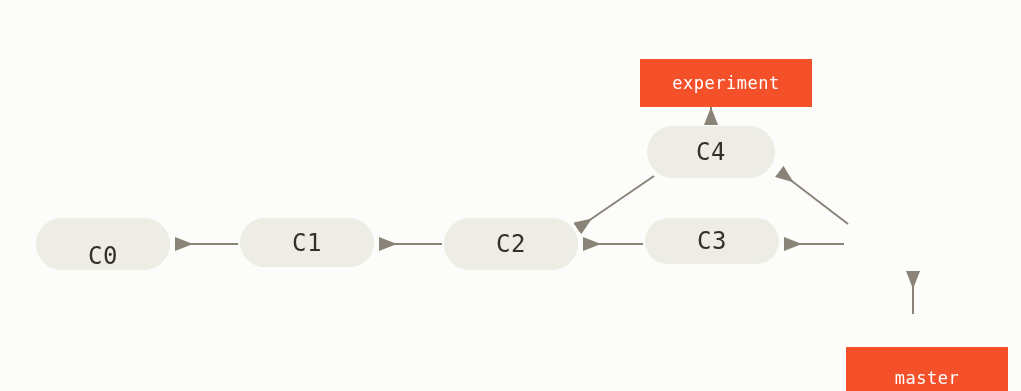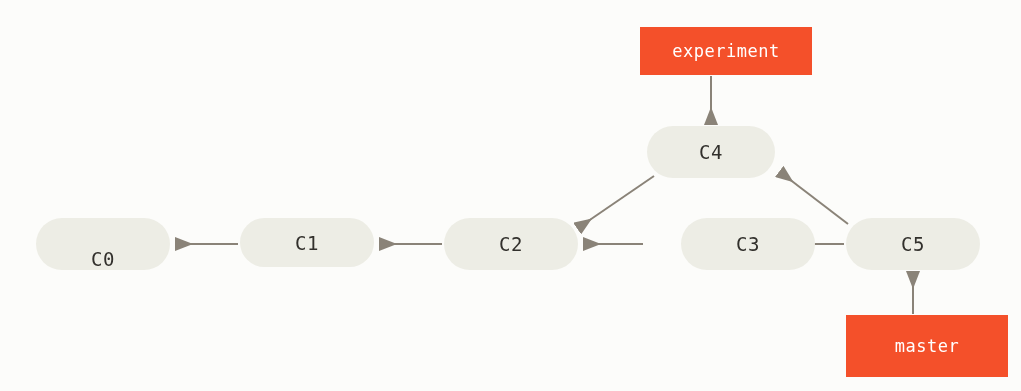--- a/index.html
+++ b/index.html
@@ -27,37 +27,38 @@
   }
   .commit-node {
     position: absolute;
     box-sizing: border-box;
     background: #ededE5;
     border-radius: 26px;
     display: flex;
     align-items: center;
     justify-content: center;
     font-family: "DejaVu Sans Mono", "Liberation Mono", monospace;
-    font-size: 19px;
+    font-size: 24px;
     color: #32302c;
     letter-spacing: 0.5px;
     z-index: 2;
   }
   .branch-label {
     position: absolute;
     box-sizing: border-box;
     background: #f4502a;
     display: flex;
     align-items: center;
     justify-content: center;
     font-family: "DejaVu Sans Mono", "Liberation Mono", monospace;
     font-size: 17px;
     color: #ffffff;
     letter-spacing: 0.5px;
     z-index: 2;
+    margin-top: 32px;
   }
 </style>
 </head>
 <body>
 
 <div id="diagram-root">
 
   <svg id="edge-layer" width="1021" height="391" viewBox="0 0 1021 391" xmlns="http://www.w3.org/2000/svg">
     <defs>
       <marker id="arrowhead" markerWidth="9" markerHeight="7" refX="8.5" refY="3.5" orient="auto" markerUnits="strokeWidth">
@@ -87,31 +88,28 @@
   </div>
 
   <div class="commit-node" style="left:240px; top:218px; width:134px; height:49px;">
     <span>C1</span>
   </div>
 
   <div class="commit-node" style="left:444px; top:218px; width:134px; height:52px;">
     <span>C2</span>
   </div>
 
-  <div class="commit-node" style="left:681px; top:218px; width:134px; height:52px;">
+  <div class="commit-node" style="left:645px; top:218px; width:134px; height:46px;">
     <span>C3</span>
   </div>
 
   <div class="commit-node" style="left:647px; top:126px; width:128px; height:52px;">
     <span>C4</span>
   </div>
 
-  <div class="commit-node" style="left:846px; top:218px; width:134px; height:52px;">
-    <span>C5</span>
-  </div>
 
   <div class="branch-label" style="left:640px; top:27px; width:172px; height:48px;">
     <span>experiment</span>
   </div>
 
   <div class="branch-label" style="left:846px; top:315px; width:162px; height:62px;">
     <span>master</span>
   </div>
 
 </div>

